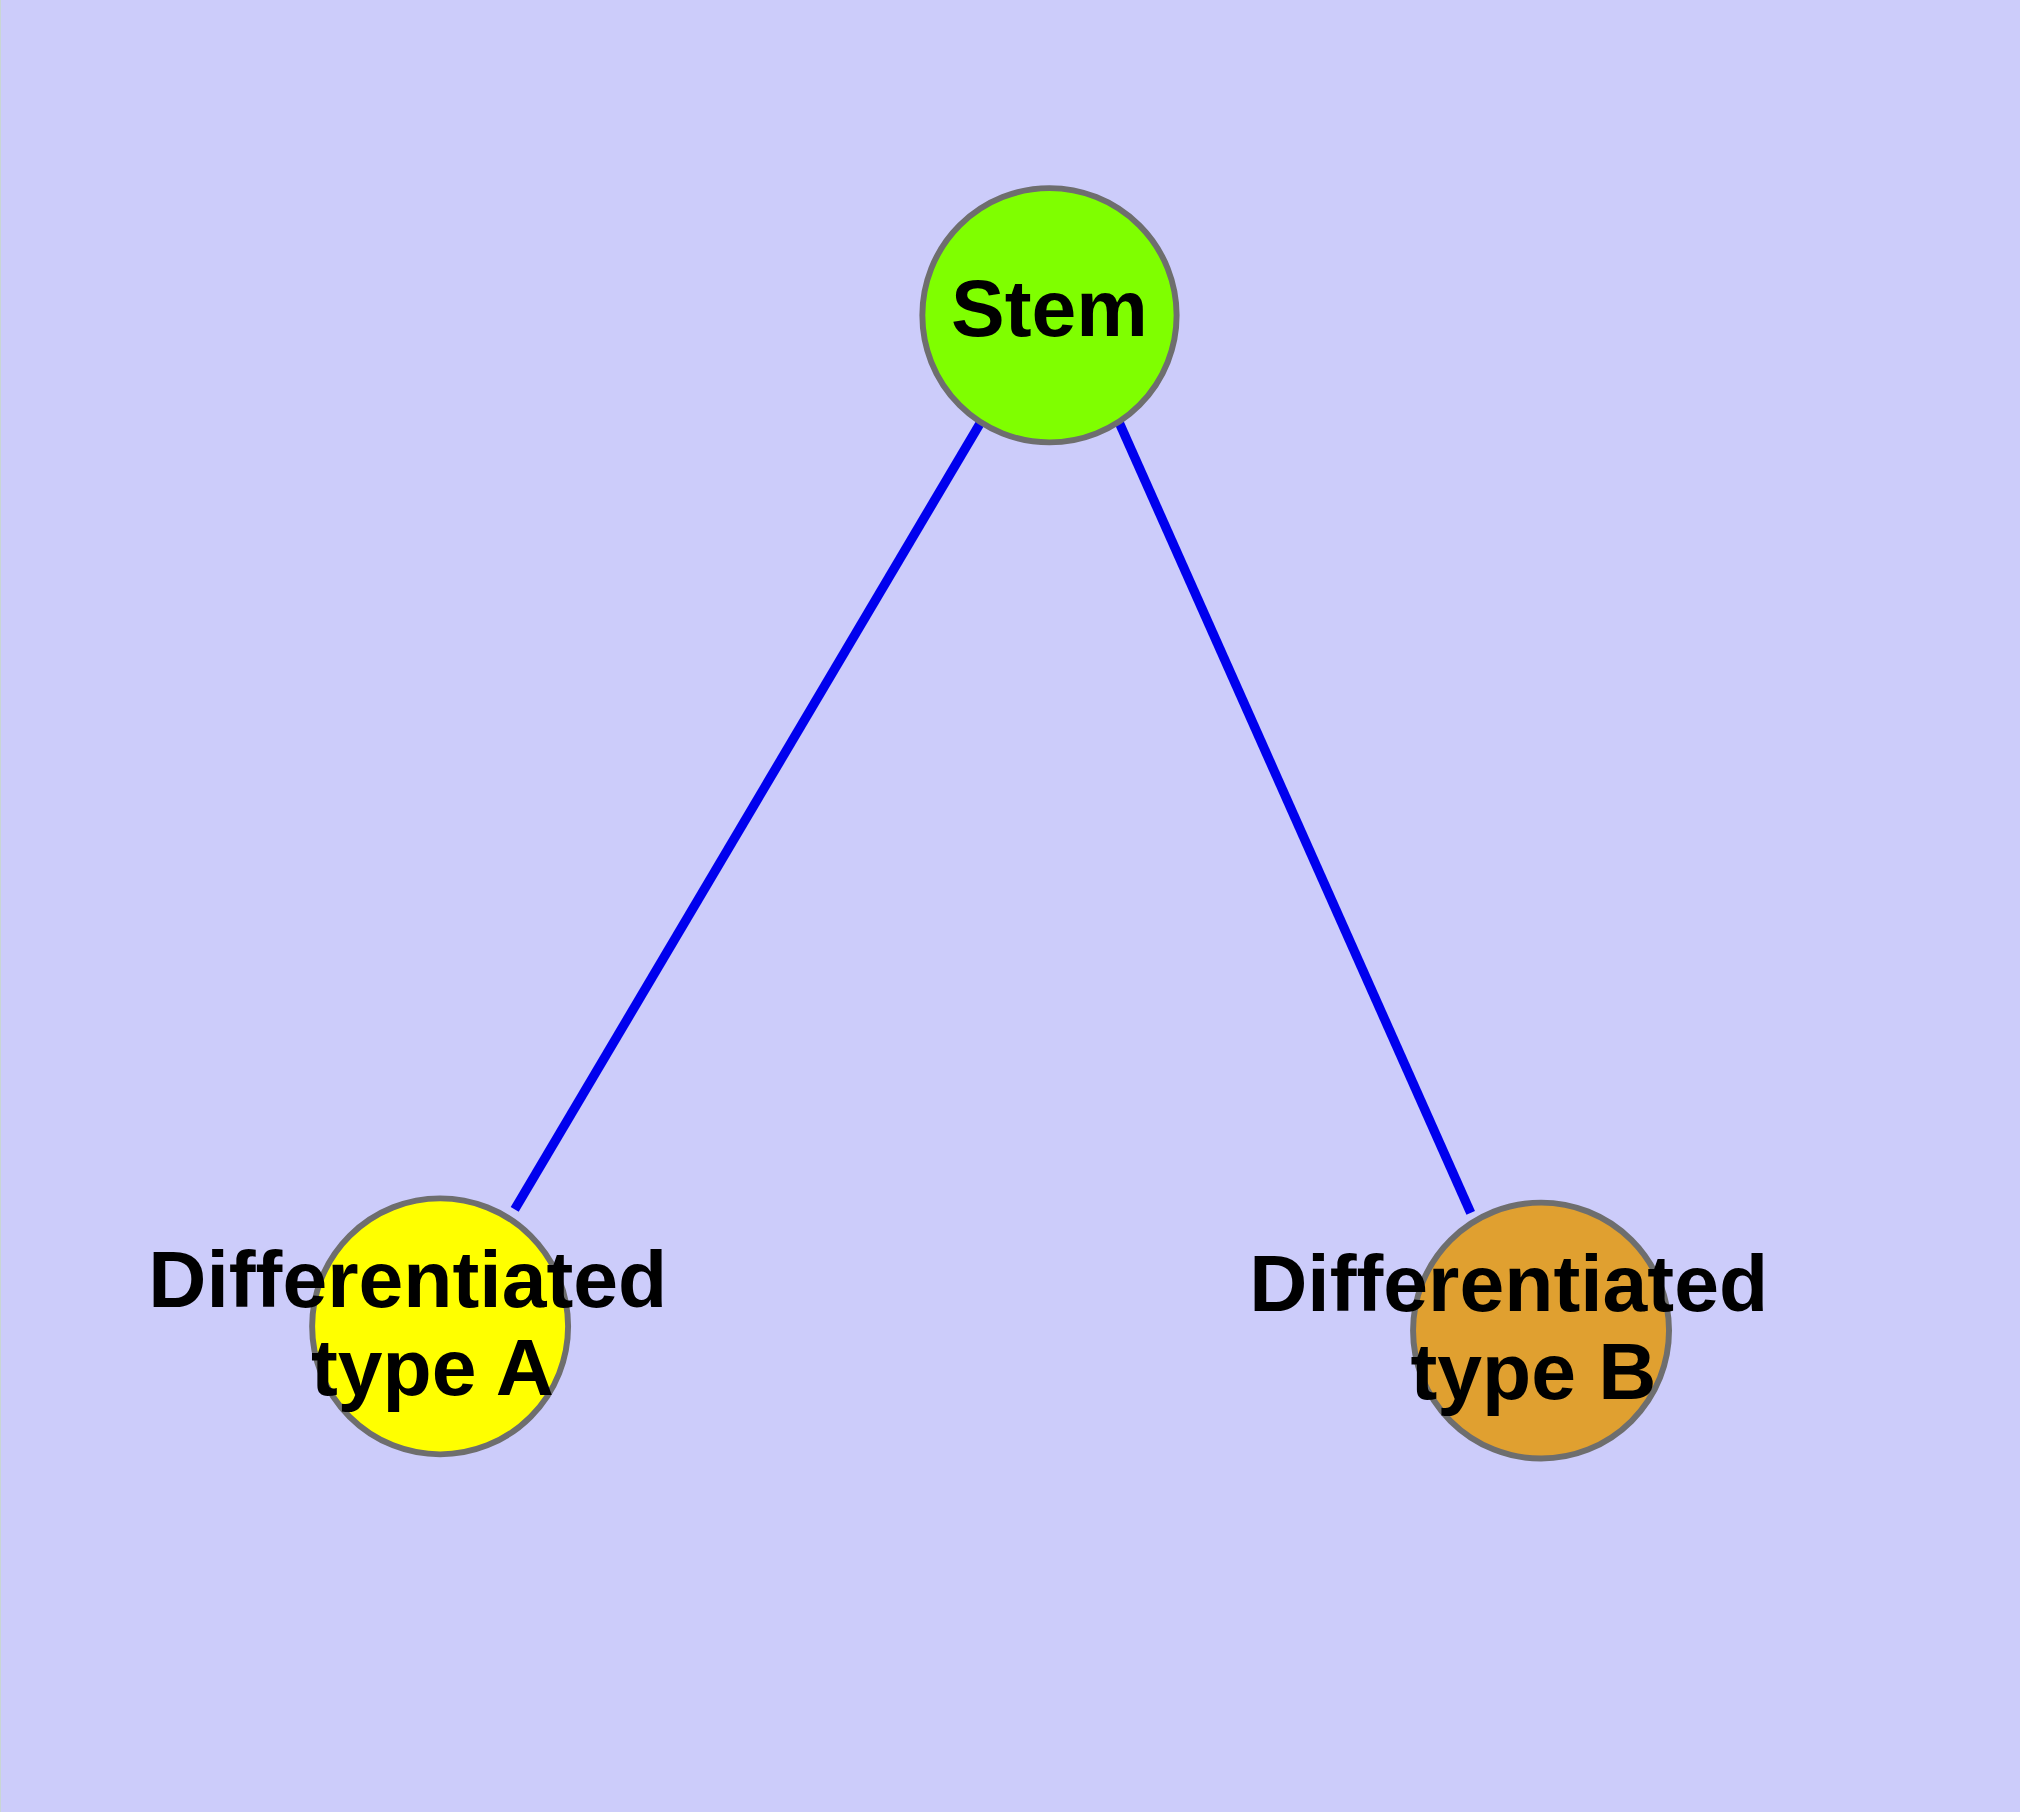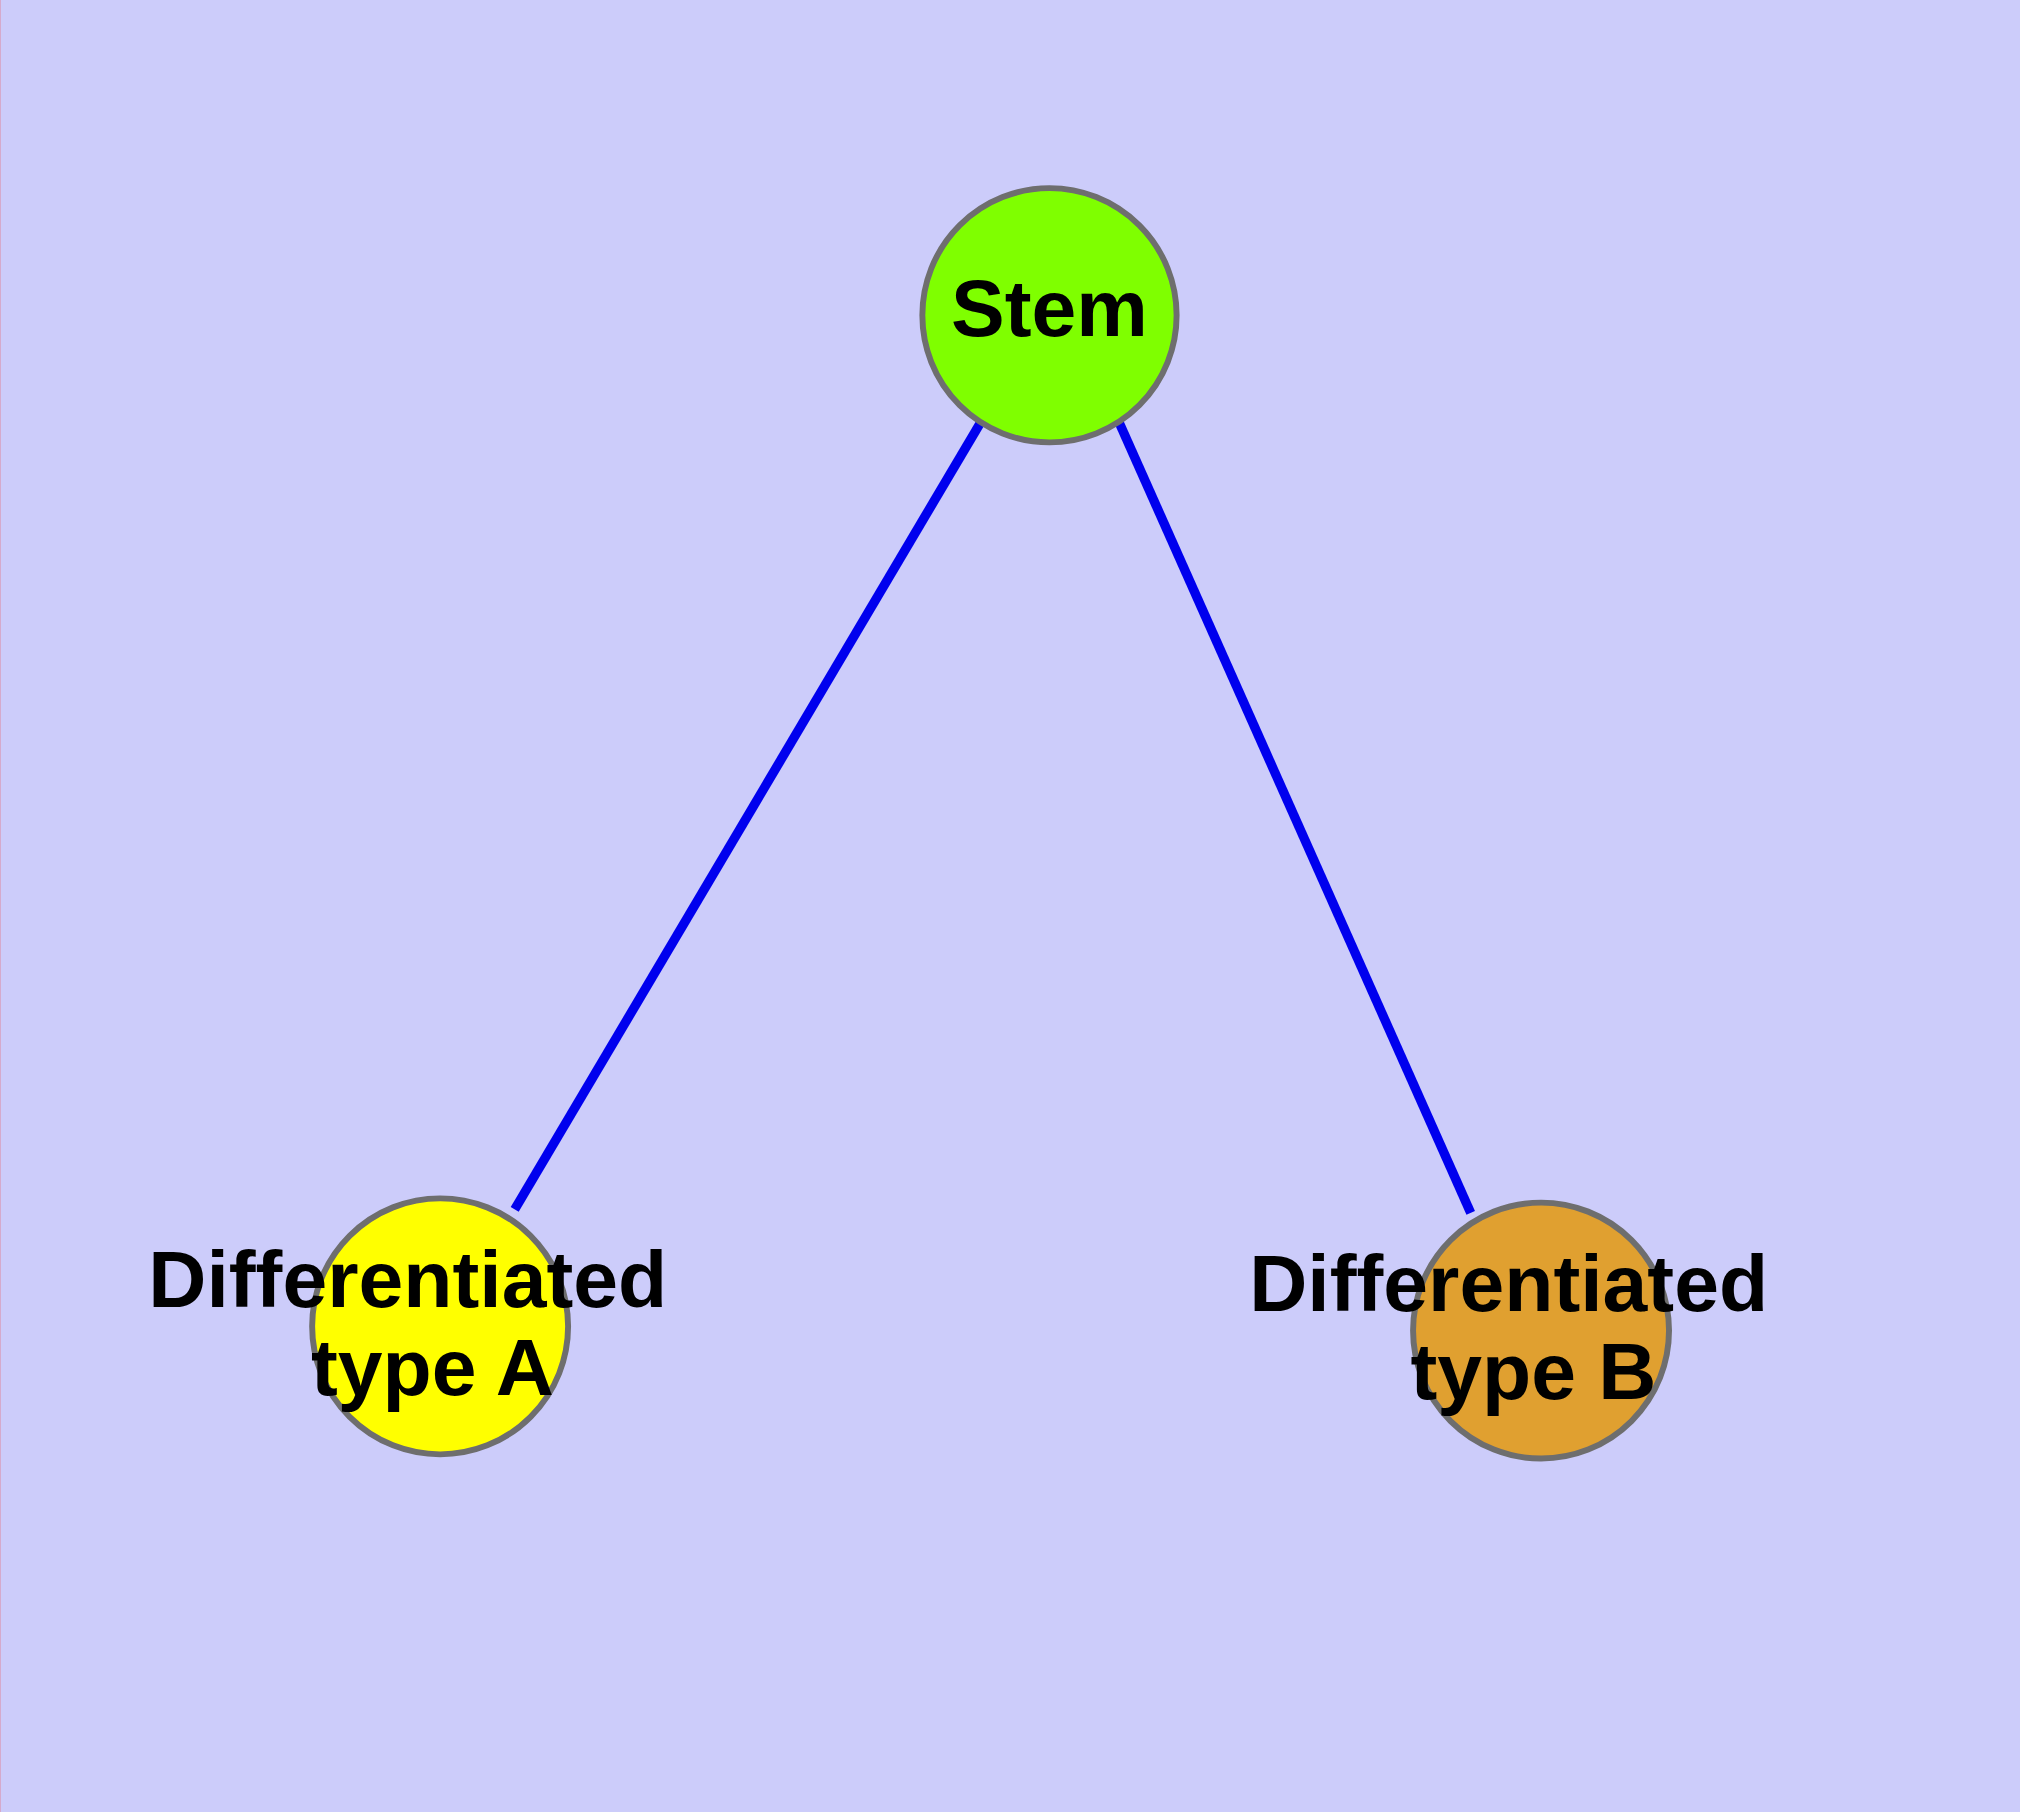--- a/index.html
+++ b/index.html
@@ -5,21 +5,21 @@
 <style>
   html, body {
     margin: 0;
     padding: 0;
     background: #ccccfa;
   }
   #stage {
     position: relative;
     width: 2021px;
     height: 1812px;
-    background: #ef4444;
+    background: #bef264;
     overflow: hidden;
     font-family: "Liberation Sans", "DejaVu Sans", sans-serif;
   }
   #graph-svg {
     position: absolute;
     left: 0;
     top: 0;
     width: 2021px;
     height: 1812px;
     display: block;

